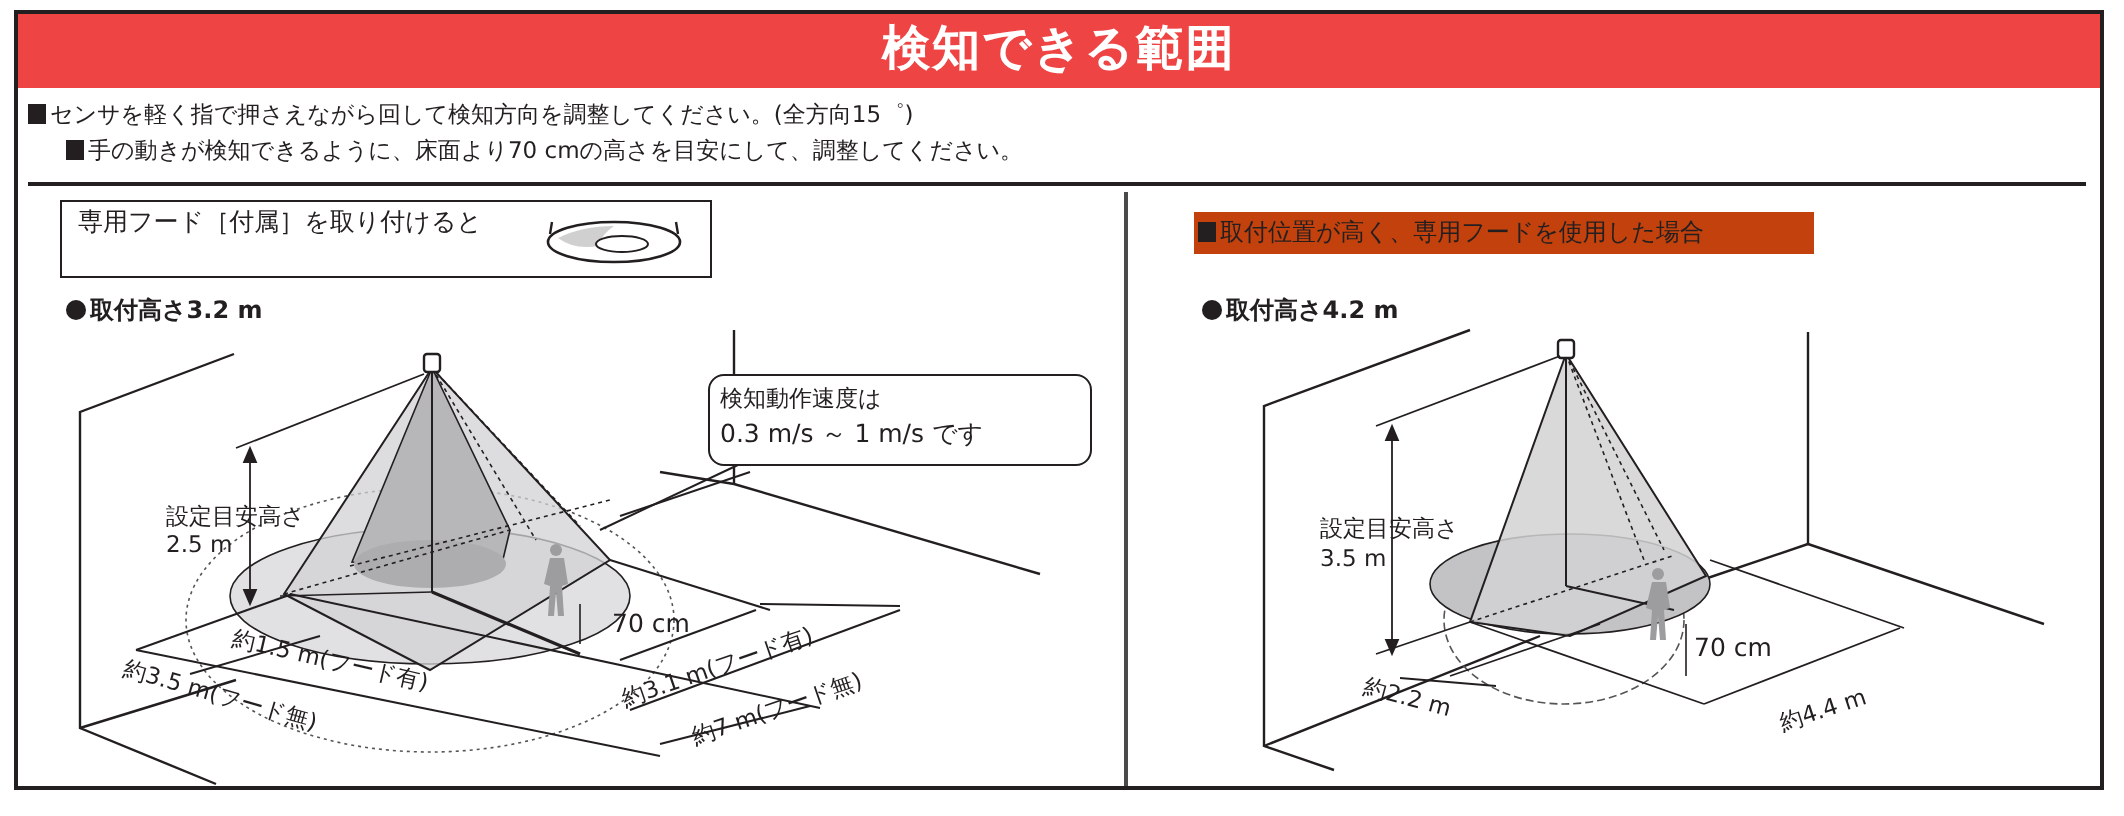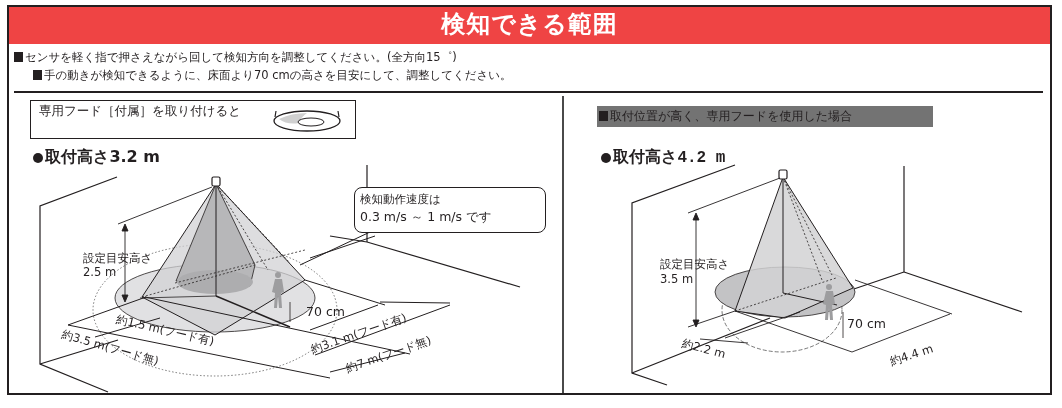--- a/index.html
+++ b/index.html
@@ -12,23 +12,23 @@
             font-size:24px; line-height:39px; letter-spacing:1px; }
   .note { position:absolute; left:14px; font-size:11.5px; line-height:15px; white-space:nowrap; }
   .note1 { top:50px; }
   .note2 { top:68px;padding-left:19px; }
   .hr { position:absolute; left:14px; top:91px; width:1029px; height:2px; background:#231f20; }
   .vdiv { position:absolute; left:562px; top:96px; width:2px; height:297px; background:#4a4a4a; }
   .hoodbox { position:absolute; left:30px; top:100px; width:326px; height:39px;
              border:1.5px solid #231f20; box-sizing:border-box; }
   .hoodtext { position:absolute; left:8px; top:2px; font-size:12.5px; line-height:16px; }
   .hoodicon { position:absolute; left:240px; top:4px; }
-  .height-label { position:absolute; font-size:16px; font-weight:bold; white-space:nowrap; }
-  .rtitle { position:absolute; left:597px; top:106px; width:336px; height:21px;
-            background:#737373; font-size:12px; line-height:21px; padding-left:2px; box-sizing:border-box; }
+  .height-label { position:absolute; font-size:12px; font-weight:bold; white-space:nowrap; }
+  .rtitle { position:absolute; left:597px; top:106px; width:310px; height:21px;
+            background:#c2410c; font-size:12px; line-height:21px; padding-left:2px; box-sizing:border-box; }
   .diagram { position:absolute; }
   .lbl { position:absolute; font-size:11.5px; line-height:14px; white-space:nowrap; color:#231f20; }
   .bubble { position:absolute; left:354px; top:187px; width:192px; height:46px;
             border:1.3px solid #231f20; border-radius:8px; background:#fff; box-sizing:border-box;
             font-size:11.5px; line-height:17px; padding:3px 5px; }
   .sq { display:inline-block; width:9px; height:10px; background:#231f20; margin-right:2px; vertical-align:-1px; }
   .dot { display:inline-block; width:10px; height:10px; border-radius:50%; background:#231f20; margin-right:2px; vertical-align:-1px; }
 </style>
 </head>
 <body>
@@ -124,21 +124,21 @@
   <div style="font-size:12.5px">0.3 m/s ～ 1 m/s です</div>
 </div>
 
 <div class="lbl" style="left:306px;top:305px;font-size:12.5px;">70 cm</div>
 <div class="lbl" style="left:118px;top:312px;transform:rotate(13deg);transform-origin:left top;">約1.5 m(フード有)</div>
 <div class="lbl" style="left:64px;top:327px;transform:rotate(16deg);transform-origin:left top;">約3.5 m(フード無)</div>
 <div class="lbl" style="left:309px;top:343px;transform:rotate(-19deg);transform-origin:left top;">約3.1 m(フード有)</div>
 <div class="lbl" style="left:344px;top:362px;transform:rotate(-19deg);transform-origin:left top;">約7 m(フード無)</div>
 
 <div class="rtitle"><span class="sq"></span><span>取付位置が高く、専用フードを使用した場合</span></div>
-<div class="height-label" style="left:601px; top:147px;font-family:Liberation Mono, monospace;"><span class="dot"></span><span>取付高さ4.2 m</span></div>
+<div class="height-label" style="left:601px; top:147px;"><span class="dot"></span><span>取付高さ4.2 m</span></div>
 
 <svg class="diagram" style="left:560px;top:160px" width="500" height="236" viewBox="560 160 500 236">
   <g stroke="#231f20" stroke-width="1.2" fill="none">
     <polyline points="735,165 632,203 632,373 667,385"></polyline>
     <line x1="632" y1="373" x2="770" y2="318"></line>
     <line x1="904" y1="166" x2="904" y2="272"></line>
     <line x1="904" y1="272" x2="1022" y2="312"></line>
     <line x1="845" y1="292" x2="904" y2="272"></line>
   </g>
   <ellipse cx="782" cy="310" rx="60" ry="42" fill="none" stroke="#555" stroke-width="0.8" stroke-dasharray="4,2"></ellipse>

